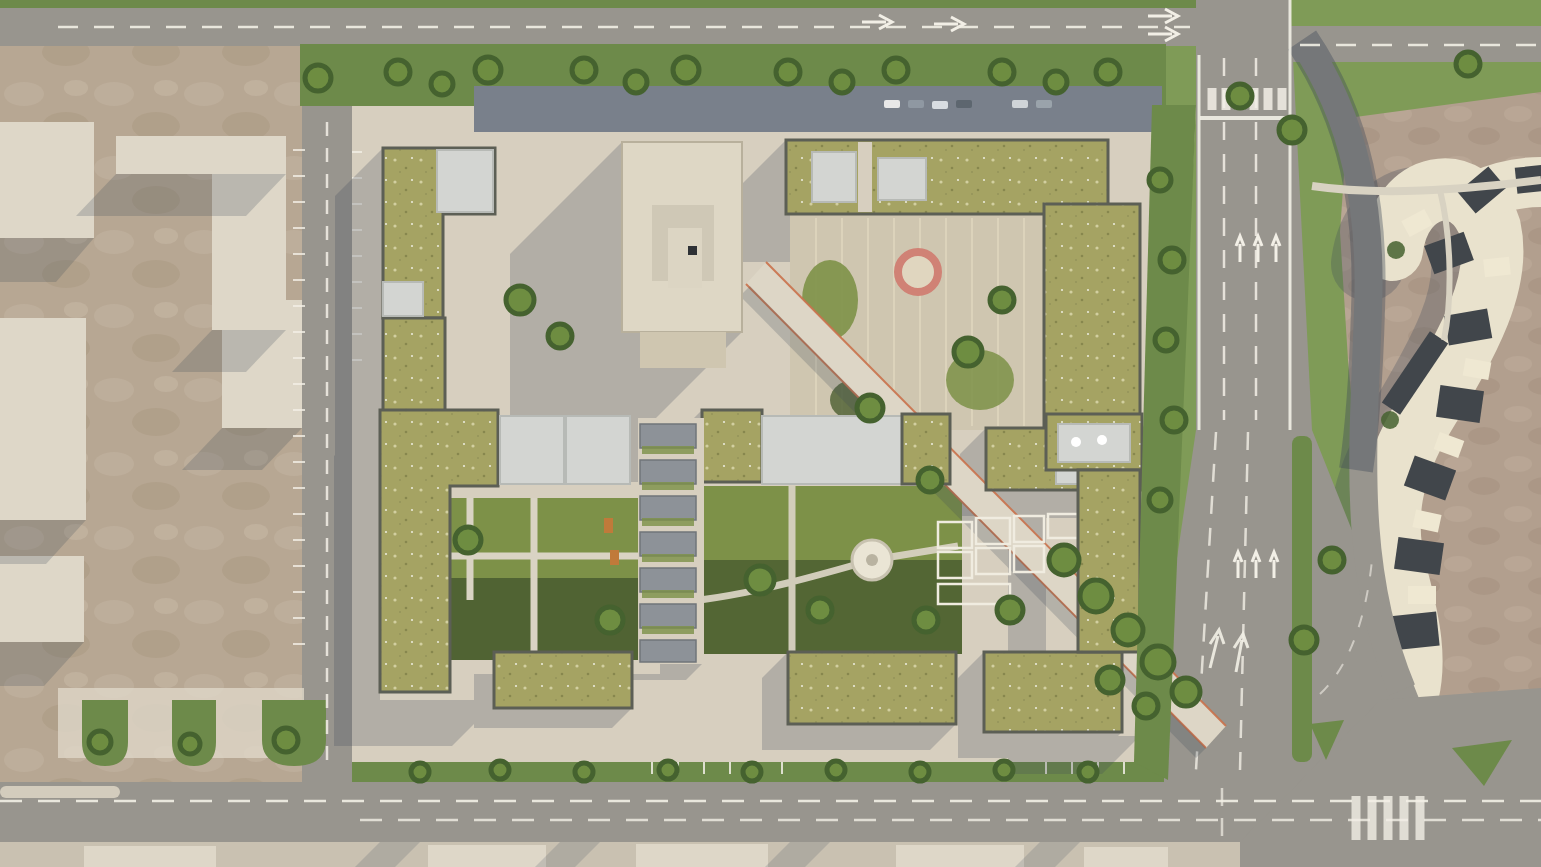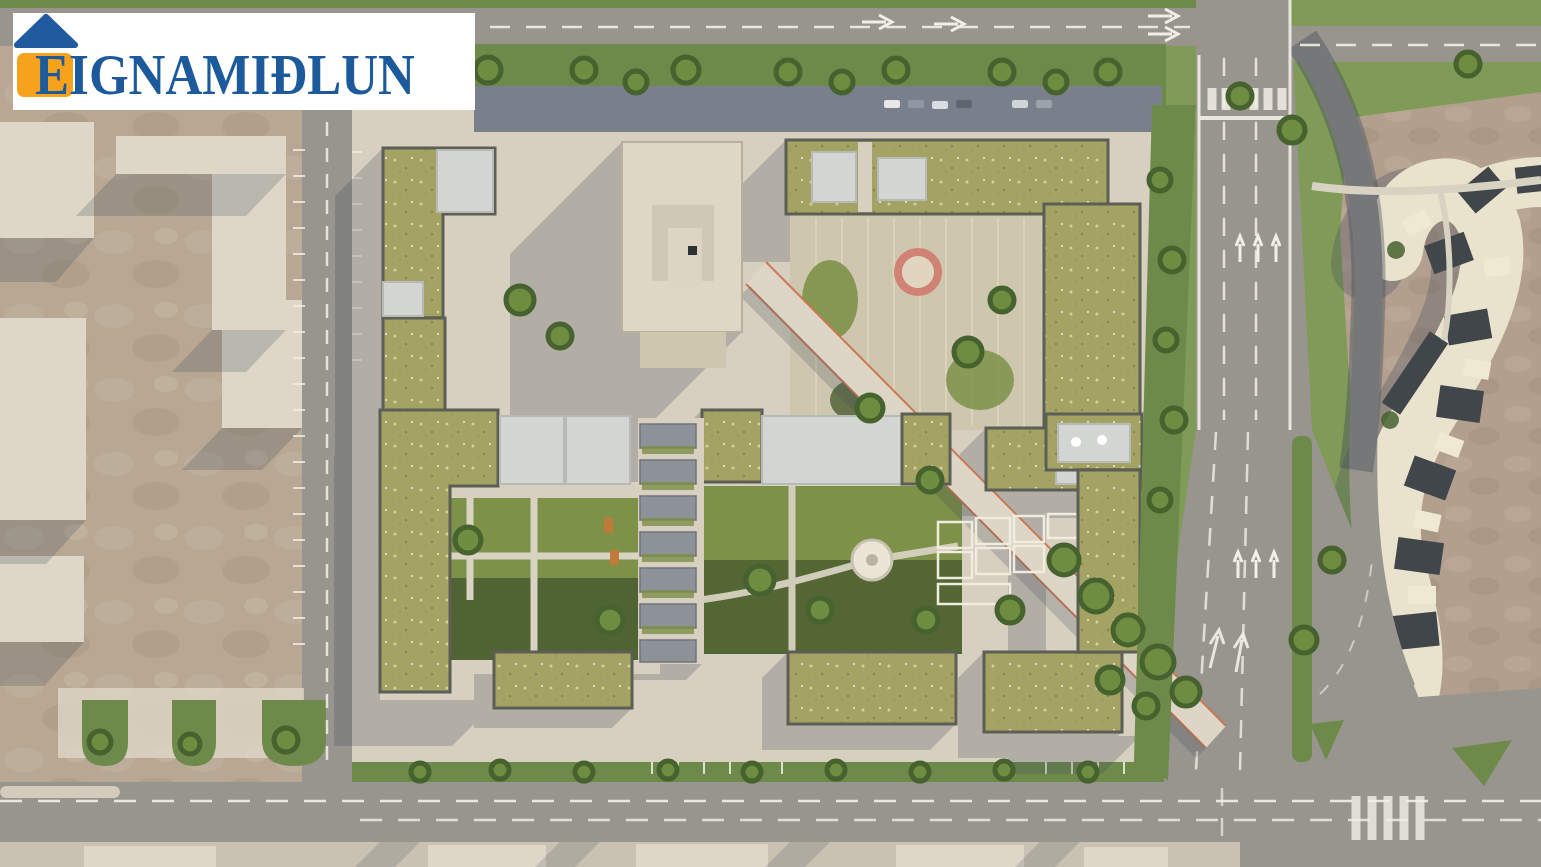--- a/index.html
+++ b/index.html
@@ -326,21 +326,14 @@
     <rect x="84" y="846" width="132" height="21" class="cTanL"></rect>
     <rect x="428" y="845" width="118" height="22" class="cTanL"></rect>
     <rect x="636" y="844" width="132" height="23" class="cTanL"></rect>
     <rect x="896" y="845" width="128" height="22" class="cTanL"></rect>
     <rect x="1084" y="847" width="84" height="20" class="cTanL"></rect>
     <path d="M380 842L420 842L395 867L355 867Z M560 842L600 842L575 867L535 867Z M790 842L830 842L805 867L765 867Z M1040 842L1080 842L1055 867L1015 867Z" class="cShadow" opacity=".18"></path>
     <polygon points="1240,842 1541,842 1541,867 1240,867" class="cRoad"></polygon>
   </g>
 </svg>
 
-<div class="logo">
-  <svg class="logo-icon" viewBox="0 0 66 84">
-    <polygon points="33,4 62,32 4,32" fill="var(--logoRoof)" stroke="var(--logoRoof)" stroke-width="6" stroke-linejoin="round"></polygon>
-    <rect x="4" y="40" width="56" height="44" rx="7" fill="var(--logoBody)"></rect>
-  </svg>
-  <div class="logo-text">EIGNAMIÐLUN</div>
+
 </div>
 
-</div>
-
 </body></html>

